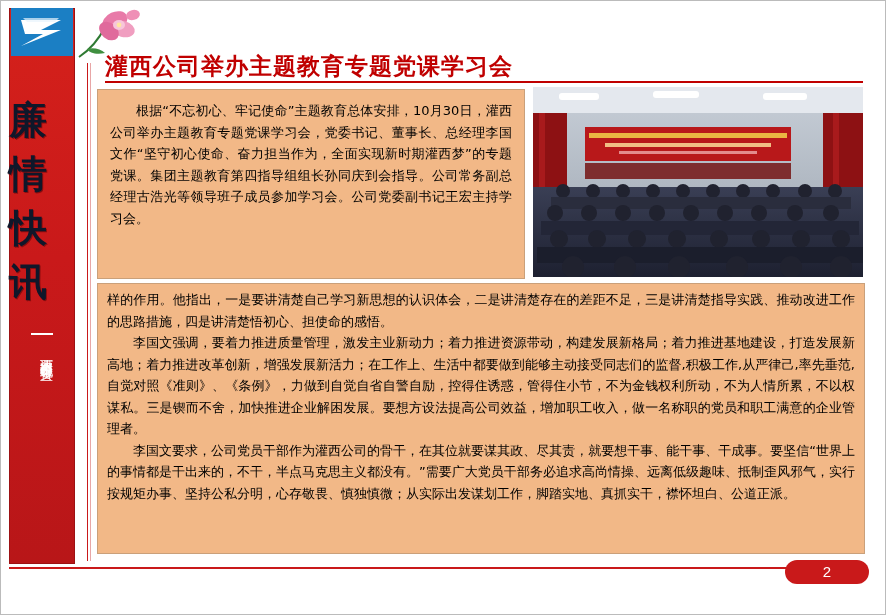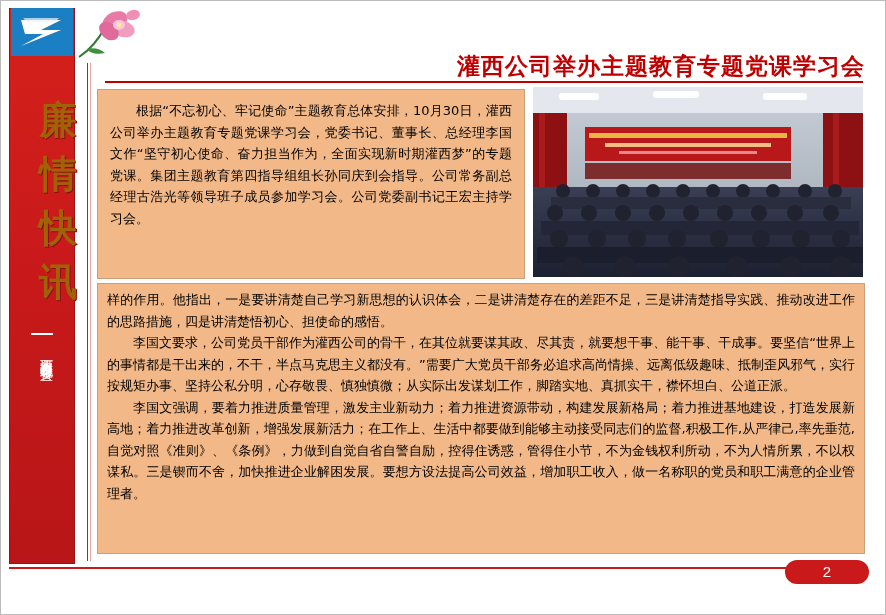--- a/index.html
+++ b/index.html
@@ -37,25 +37,25 @@
     top: 7px;
     width: 62px;
     height: 48px;
     background: #1b7fc4;
     overflow: hidden;
   }
   .left-logo svg { display: block; }
 
   .left-title {
     position: absolute;
-    left: 22px;
+    left: 8px;
     top: 92px;
     width: 54px;
-    text-align: right;
-    color: #a16207;
+    text-align: left;
+    color: #0f172a;
     font-family: "DejaVu Serif", "Liberation Serif", serif;
     font-weight: bold;
     font-size: 38px;
     line-height: 54px;
     letter-spacing: 0px;
     text-shadow: 1px 1px 0 #8b0d0e;
   }
   .left-dash {
     position: absolute;
     left: 30px;
@@ -111,21 +111,20 @@
     position: absolute;
     left: 104px;
     top: 50px;
     width: 760px;
     color: #c00000;
     font-family: "DejaVu Serif", "Liberation Serif", serif;
     font-weight: bold;
     font-size: 23px;
     letter-spacing: 1px;
     white-space: nowrap;
-    text-align: right;
   }
   .headline-rule {
     position: absolute;
     left: 104px;
     top: 80px;
     width: 758px;
     height: 2px;
     background: #c00000;
   }
 
@@ -328,22 +327,22 @@
           <circle cx="204" cy="180" r="11"></circle>
             <circle cx="258" cy="180" r="11"></circle>
             <circle cx="308" cy="180" r="11"></circle>
         </g>
       </g>
     </svg>
   </div>
 
   <div class="article-main">
     <p>样的作用。他指出，一是要讲清楚自己学习新思想的认识体会，二是讲清楚存在的差距不足，三是讲清楚指导实践、推动改进工作的思路措施，四是讲清楚悟初心、担使命的感悟。</p>
+    <p class="ind">李国文强调，要着力推进质量管理，激发主业新动力；着力推进资源带动，构建发展新格局；着力推进基地建设，打造发展新高地；着力推进改革创新，增强发展新活力；在工作上、生活中都要做到能够主动接受同志们的监督,积极工作,从严律己,率先垂范,自觉对照《准则》、《条例》，力做到自觉自省自警自励，控得住诱惑，管得住小节，不为金钱权利所动，不为人情所累，不以权谋私。三是锲而不舍，加快推进企业解困发展。要想方设法提高公司效益，增加职工收入，做一名称职的党员和职工满意的企业管理者。</p>
     <p class="ind">李国文要求，公司党员干部作为灌西公司的骨干，在其位就要谋其政、尽其责，就要想干事、能干事、干成事。要坚信“世界上的事情都是干出来的，不干，半点马克思主义都没有。”需要广大党员干部务必追求高尚情操、远离低级趣味、抵制歪风邪气，实行按规矩办事、坚持公私分明，心存敬畏、慎独慎微；从实际出发谋划工作，脚踏实地、真抓实干，襟怀坦白、公道正派。</p>
-    <p class="ind">李国文强调，要着力推进质量管理，激发主业新动力；着力推进资源带动，构建发展新格局；着力推进基地建设，打造发展新高地；着力推进改革创新，增强发展新活力；在工作上、生活中都要做到能够主动接受同志们的监督,积极工作,从严律己,率先垂范,自觉对照《准则》、《条例》，力做到自觉自省自警自励，控得住诱惑，管得住小节，不为金钱权利所动，不为人情所累，不以权谋私。三是锲而不舍，加快推进企业解困发展。要想方设法提高公司效益，增加职工收入，做一名称职的党员和职工满意的企业管理者。</p>
   </div>
 
   <div class="bottom-rule"></div>
   <div class="pagenum">
     <span>2</span>
   </div>
 
 </div>
 
 </body></html>

